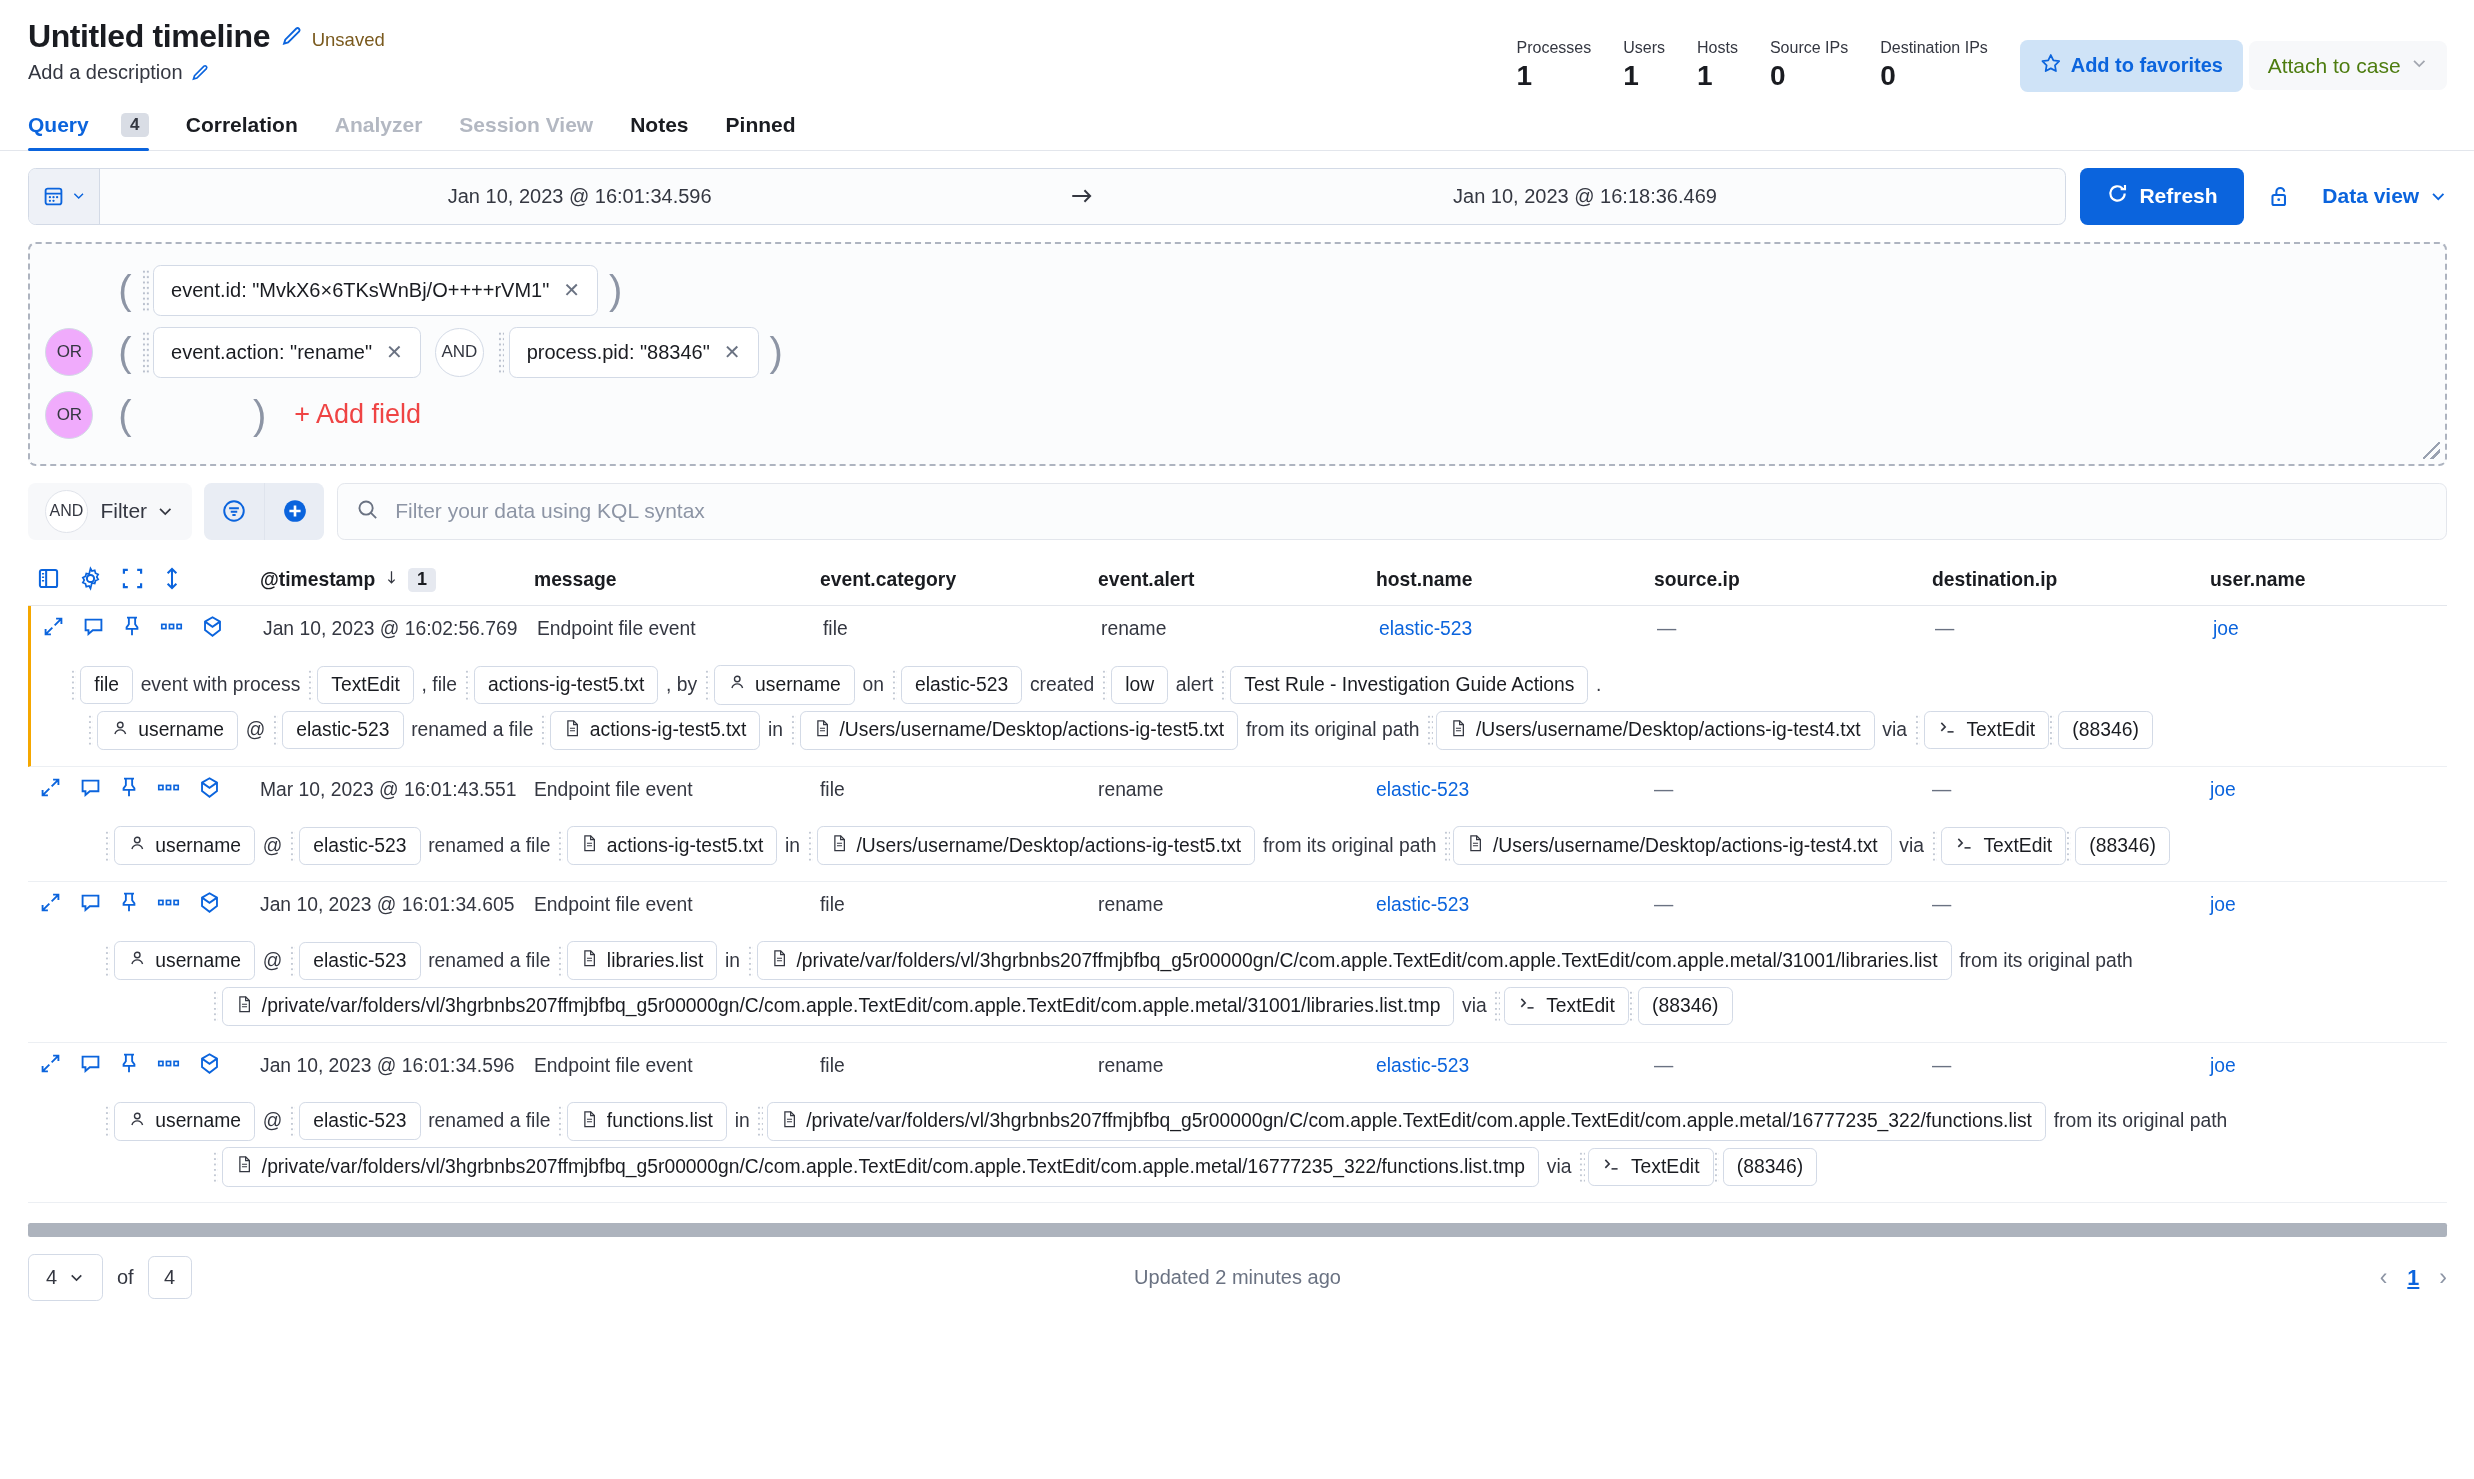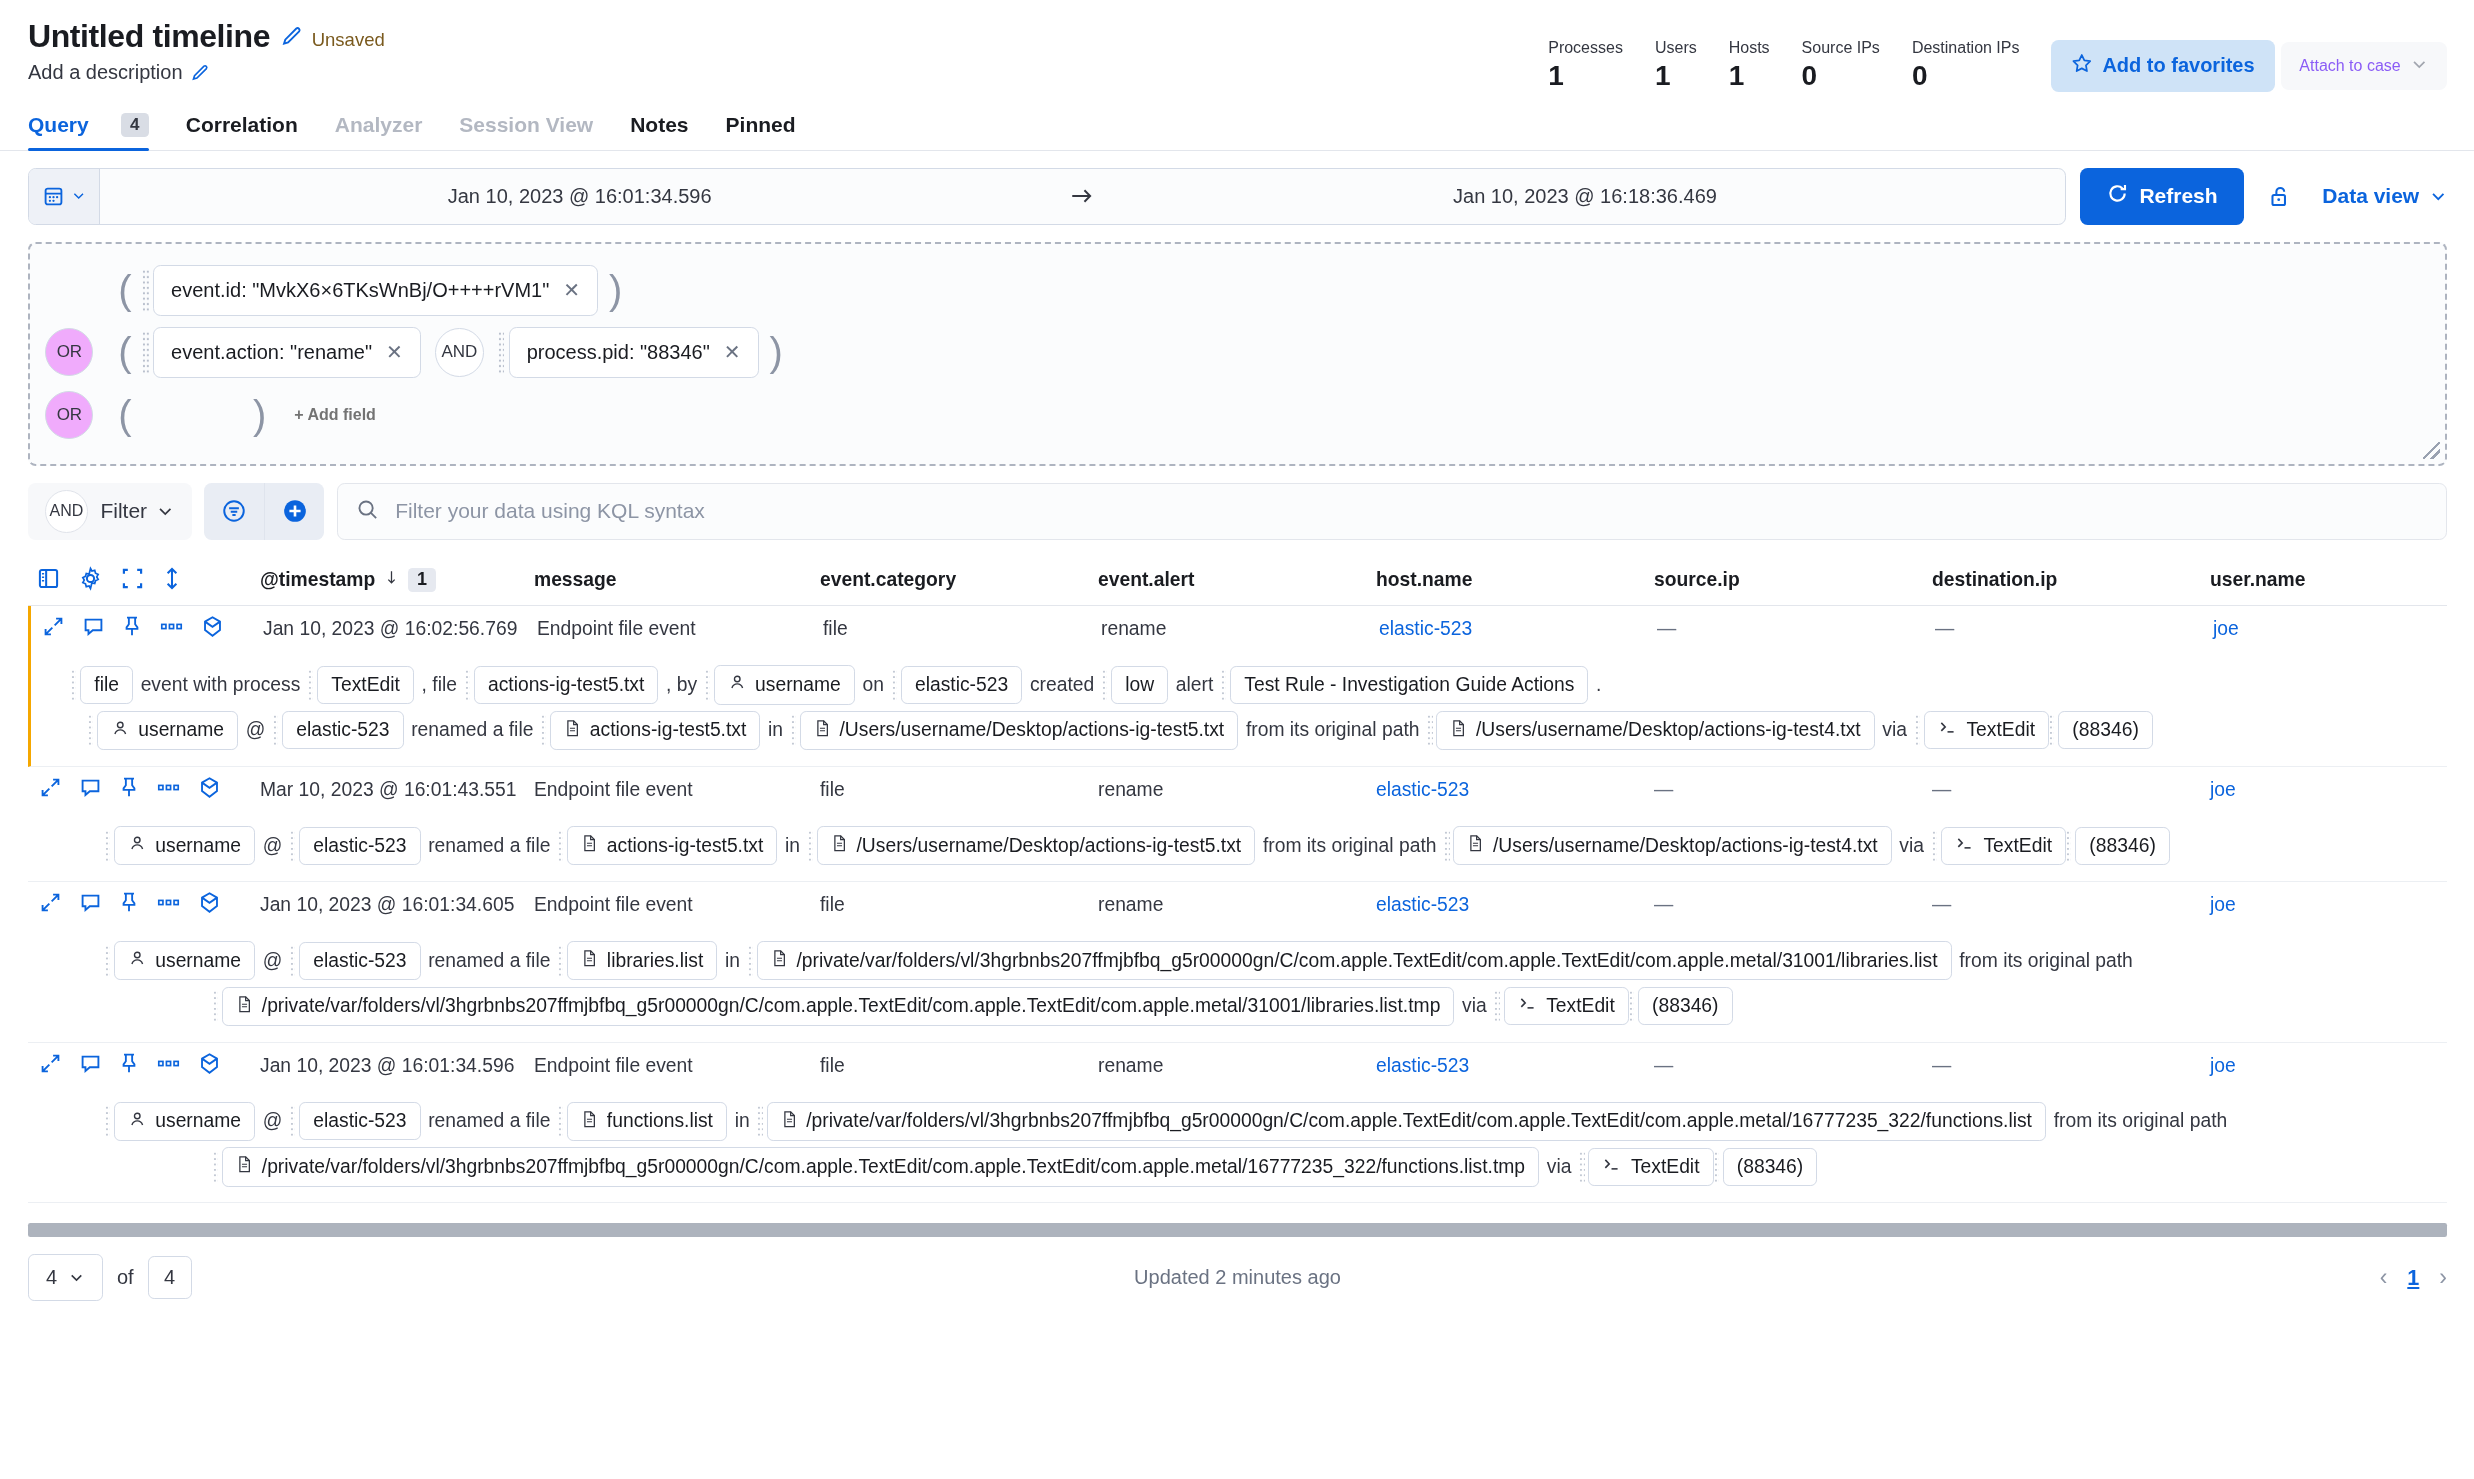--- a/index.html
+++ b/index.html
@@ -41,22 +41,22 @@
   .stat-label { font-size:16px; color:#343741; line-height:1.2; white-space:nowrap;margin-top:12px; }
   .stat-value { font-size:28px; font-weight:700; color:#1a1c21; margin-top:3.1px;}
   .hdr-actions { display:flex; align-items:center; gap:6.2px; padding-top:14px; }
   .btn-fav {
     background:#cfe3f7; color:#0b64dd; border:none; border-radius:7.7px;
     font-size:20px; font-weight:700; padding:12.4px 20px; display:flex;
     align-items:center; gap:9.3px; cursor:pointer;
     font-family:"Liberation Sans", sans-serif;
   }
   .btn-attach {
-    background:#f7f8fa; color:#8b5cf6; border:none; border-radius:7.7px;
-    font-size:16px; font-weight:400; padding:12.4px 18.5px; display:flex;
+    background:#f7f8fa; color:#4d7c0f; border:none; border-radius:7.7px;
+    font-size:21px; font-weight:400; padding:12.4px 18.5px; display:flex;
     align-items:center; gap:9.3px; cursor:default;
     font-family:"Liberation Sans", sans-serif;
   }
 
   
   .tabs {
     display:flex; align-items:center; gap:0; padding: 10.8px 28px 0 28px;
     border-bottom: 1.5px solid #e3e6ec;
   }
   .tab {
@@ -133,21 +133,21 @@
     border:0.8px solid #d3dae6; border-radius:7.7px; background:#fff;
     padding:12.4px 17px; font-size:20px; color:#1a1c21; display:flex;
     align-items:center; gap:14px; cursor:pointer; white-space:nowrap;
   }
   .qpill .x { color:#6a7282; font-size:20px; }
   .and-pill {
     width:49px; height:49px; border-radius:50%; border:0.8px solid #d3dae6;
     background:#fff; display:flex; align-items:center; justify-content:center;
     font-size:17px; color:#343741; margin:0 14px; flex:0 0 auto; cursor:pointer;
   }
-  .addfield { font-size:16px; color:#737373; font-weight:700; cursor:pointer; margin-left:17px; }
+  .addfield { font-size:27px; color:#ef4444; font-weight:400; cursor:pointer; margin-left:17px; }
   .resize-handle {
     position:absolute; right:4.6px; bottom:4.6px; width:17px; height:17px;
     background-image: linear-gradient(135deg, transparent 45%, #9aa2b1 45%, #9aa2b1 55%, transparent 55%),
                       linear-gradient(135deg, transparent 70%, #9aa2b1 70%, #9aa2b1 80%, transparent 80%);
     cursor: nwse-resize;
   }
 
   
   .filterbar { display:flex; align-items:center; gap:12.4px; padding: 17px 28px 0 28px; }
   .filter-group {

